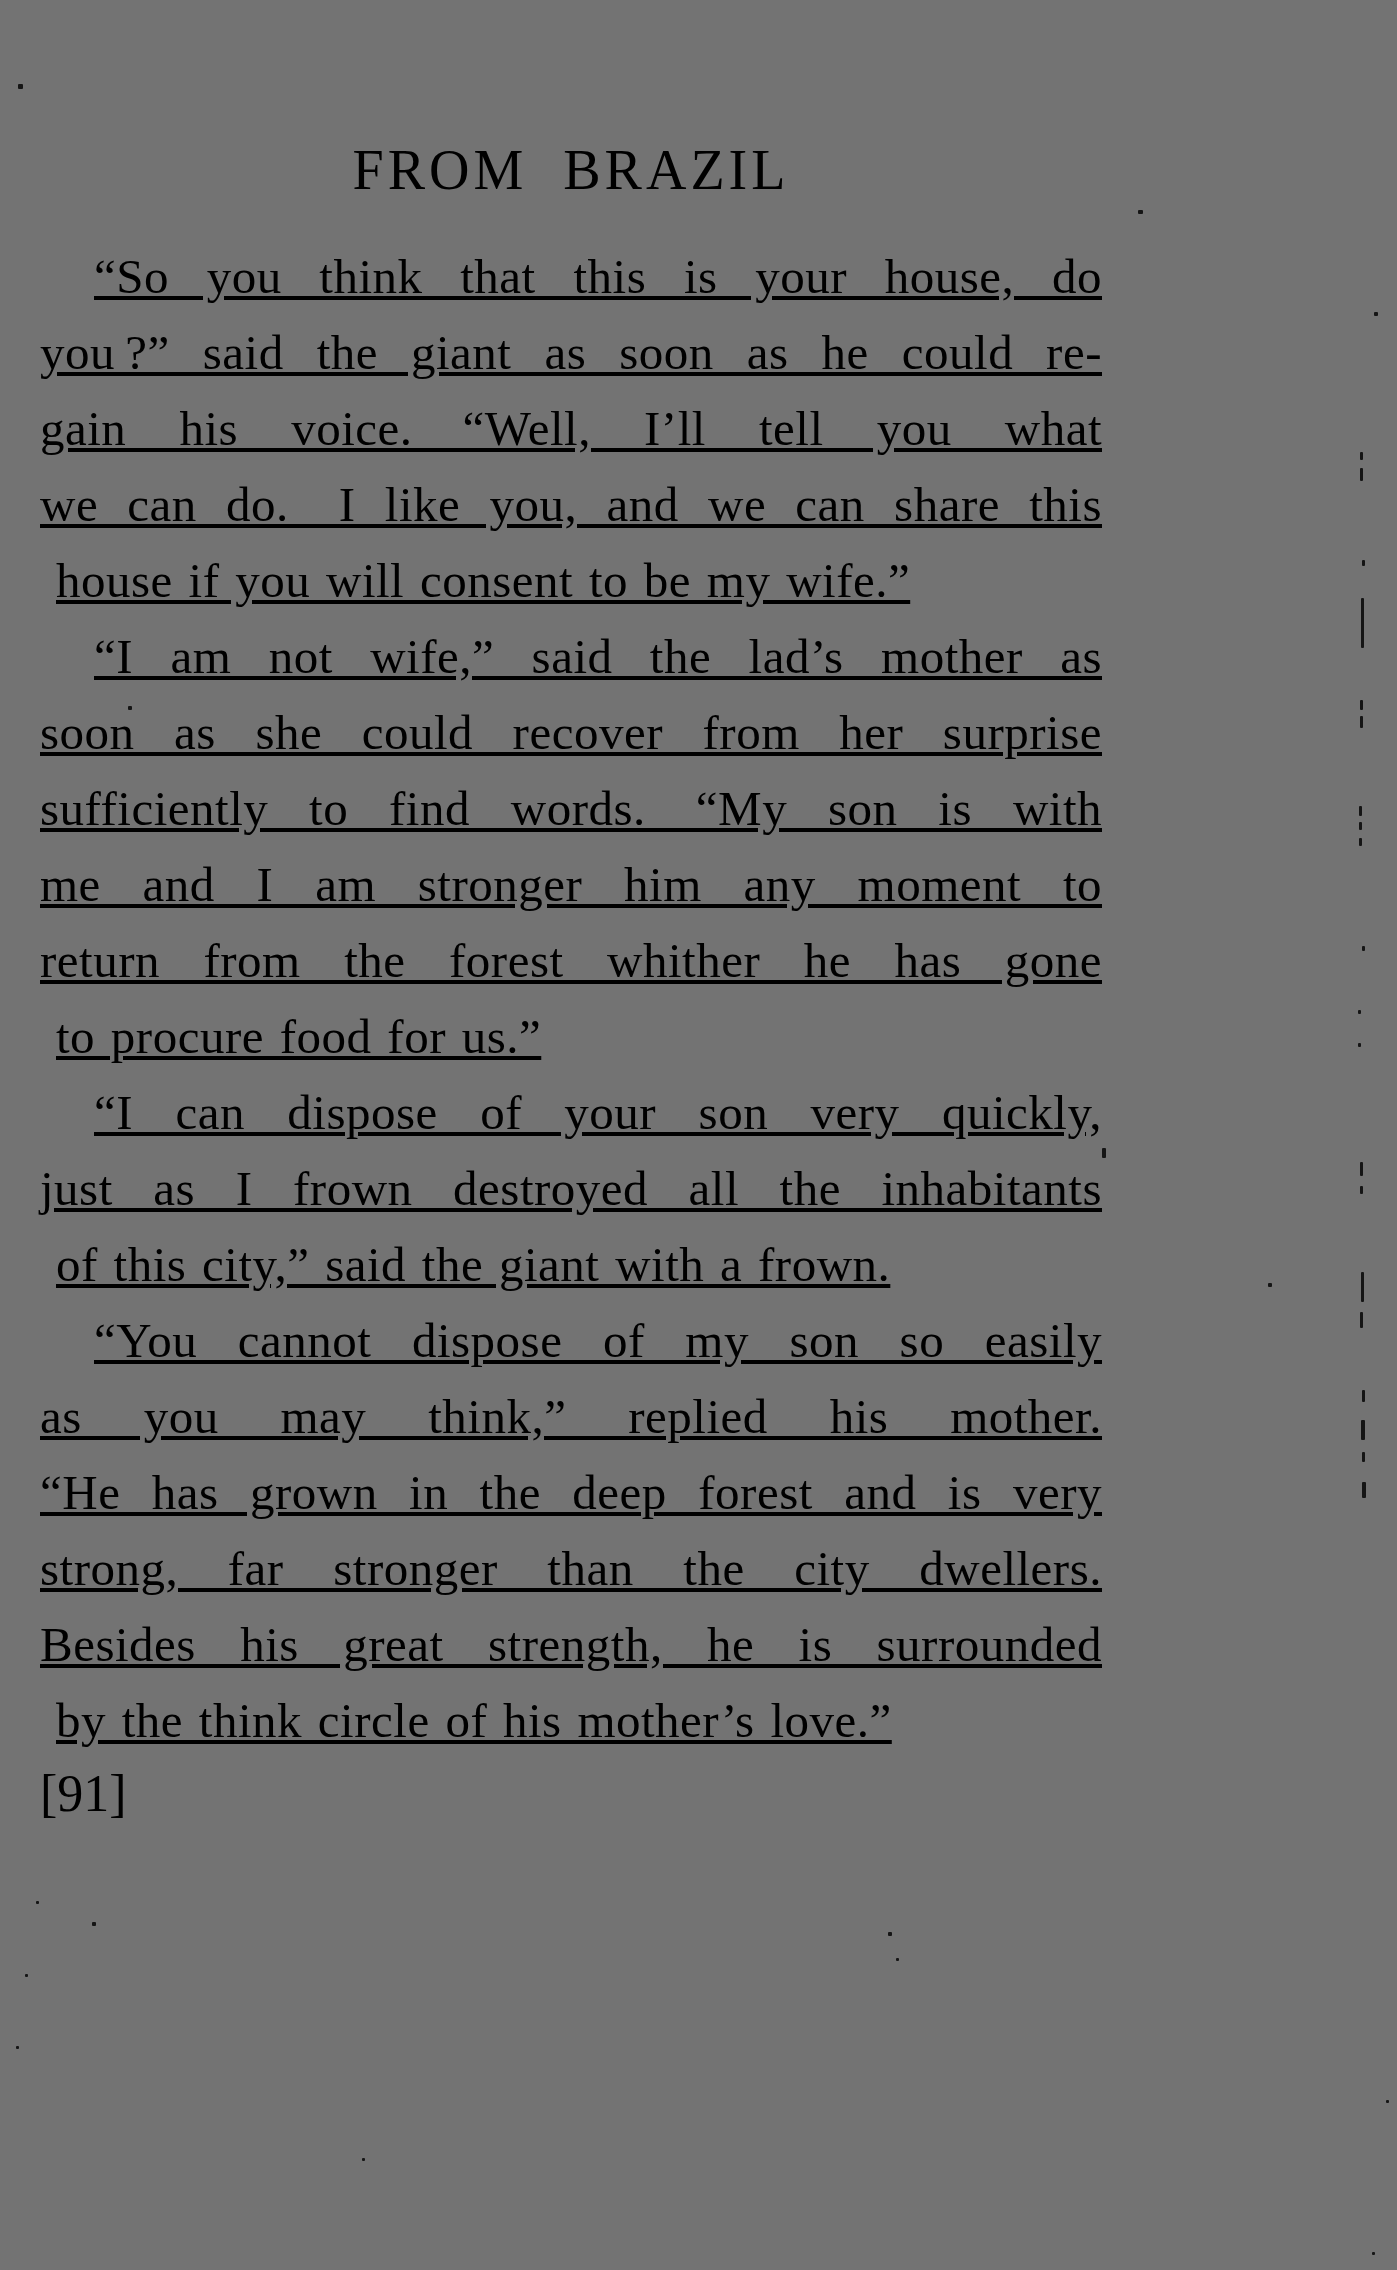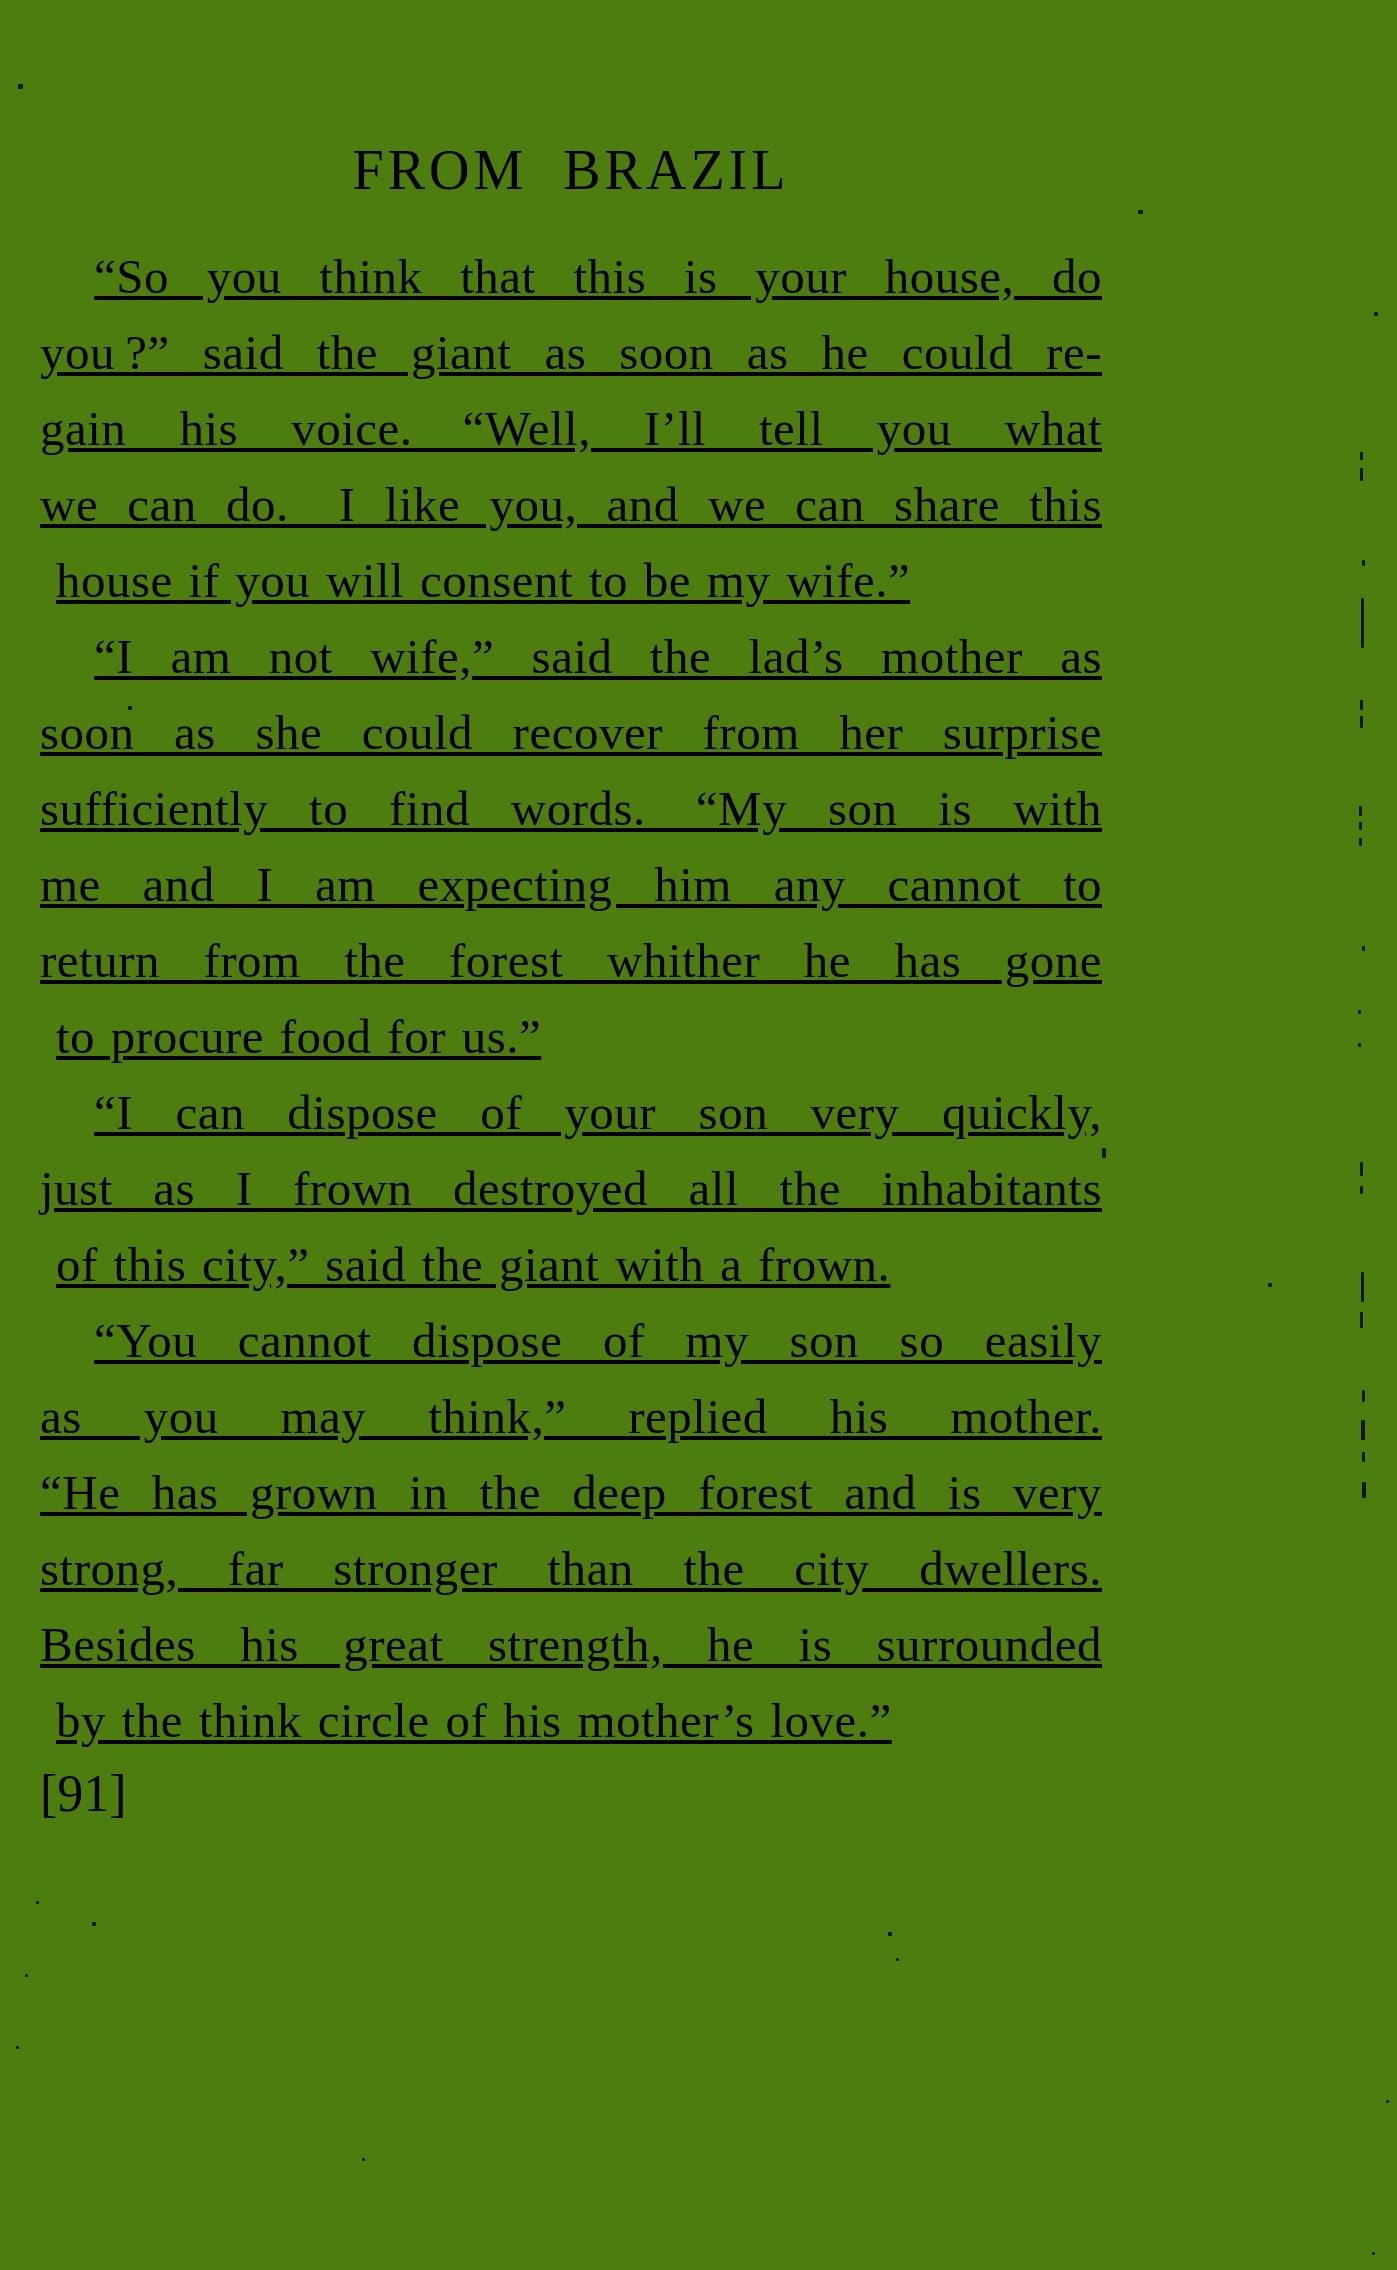--- a/index.html
+++ b/index.html
@@ -1,19 +1,19 @@
 <!DOCTYPE html>
 <html><head>
 <meta charset="utf-8">
 <style>
   html,body { margin:0; padding:0; background:#e8e8e8; }
   .page {
     position:relative;
     width:1397px; height:2270px;
-    background:#4d7c0f;
+    background:#737373;
     color:#000000;
     font-family:"Liberation Serif", serif;
     overflow:hidden;
     margin:0 auto;
   }
   .running-head {
     position:absolute;
     top:140px; left:40px; width:1062px;
     text-align:center;
     font-size:56px;
@@ -59,21 +59,21 @@
 
   <div class="body-text">
       <div class="text-line first-line">“So you think that this is your house, do</div>
       <div class="text-line">you ?” said the giant as soon as he could re-</div>
       <div class="text-line">gain his voice.  “Well, I’ll tell you what</div>
       <div class="text-line">we can do.  I like you, and we can share this</div>
       <div class="text-line para-end">house if you will consent to be my wife.”</div>
       <div class="text-line first-line">“I am not wife,” said the lad’s mother as</div>
       <div class="text-line">soon as she could recover from her surprise</div>
       <div class="text-line">sufficiently to find words.  “My son is with</div>
-      <div class="text-line">me and I am expecting him any cannot to</div>
+      <div class="text-line">me and I am stronger him any moment to</div>
       <div class="text-line">return from the forest whither he has gone</div>
       <div class="text-line para-end">to procure food for us.”</div>
       <div class="text-line first-line">“I can dispose of your son very quickly,</div>
       <div class="text-line">just as I frown destroyed all the inhabitants</div>
       <div class="text-line para-end">of this city,” said the giant with a frown.</div>
       <div class="text-line first-line">“You cannot dispose of my son so easily</div>
       <div class="text-line">as you may think,” replied his mother.</div>
       <div class="text-line">“He has grown in the deep forest and is very</div>
       <div class="text-line">strong, far stronger than the city dwellers.</div>
       <div class="text-line">Besides his great strength, he is surrounded</div>

